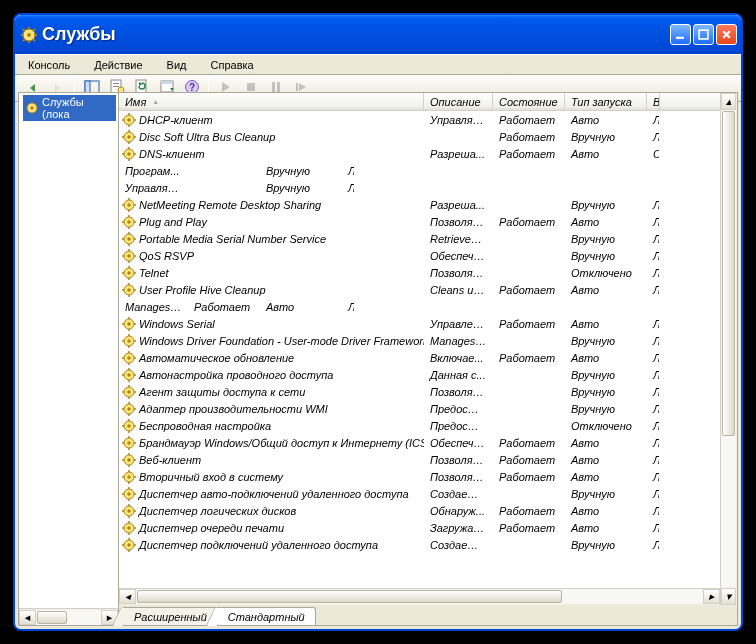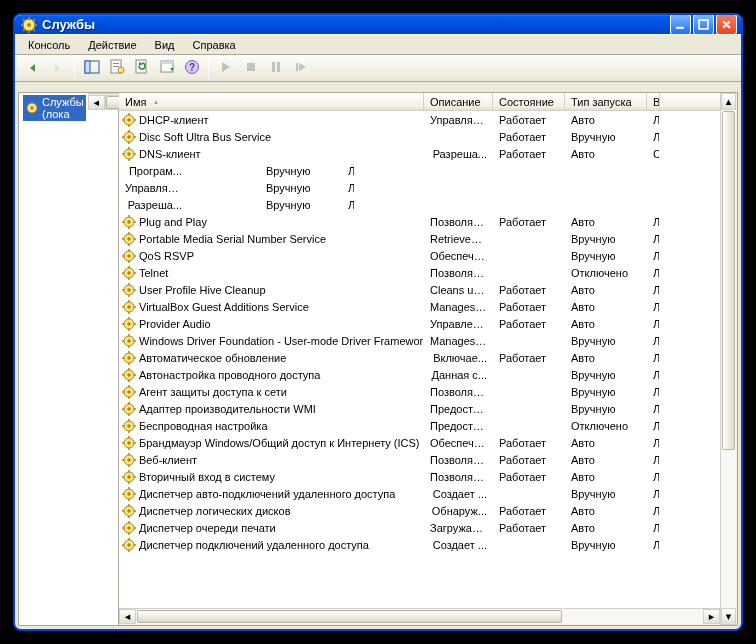--- a/index.html
+++ b/index.html
@@ -5,83 +5,83 @@
   * { box-sizing: border-box; }
   html, body { margin:0; padding:0; font-family: Tahoma, Arial, sans-serif; font-size:11px; background:#000; }
   .frame { position:relative; width:756px; height:644px; background:#000; }
   .window {
     position:absolute; left:14px; top:14px; right:14px; bottom:14px;
     background:#ece9d8; border:1px solid #0046d5;
     border-radius:7px; overflow:hidden; box-shadow:0 0 0 1px #0046d5;
   }
   
   .titlebar {
-    height:19px;
+    height:39px;
     background: linear-gradient(to bottom,#2a8cff 0%,#0b6bff 4%,#0058ee 10%,#0050de 50%,#0046d5 95%,#003fc0 100%);
-    display:flex; align-items:center; color:#fff; font-weight:bold; font-size:13px;
+    display:flex; align-items:center; color:#fff; font-weight:bold; font-size:18px;
     padding:0 4px 0 6px;
   }
   .titlebar .app-icon { width:16px; height:16px; margin-right:5px; display:flex; align-items:center; justify-content:center; }
   .title-text { flex:1; text-shadow:1px 1px 1px #002a80; }
   .win-btns { display:flex; gap:2px; }
   .win-btn {
     width:21px; height:21px; border-radius:3px;
     border:1px solid #fff; display:flex; align-items:center; justify-content:center;
     font-family: Arial; font-size:11px; cursor:default;
   }
   .win-btn.min, .win-btn.max { background:linear-gradient(to bottom,#7db9ff,#1e6cff); color:#fff; }
   .win-btn.close { background:linear-gradient(to bottom,#ff7a5a,#e8451b); color:#fff; font-weight:bold; }
   .win-btn svg { width:11px; height:11px; }
   
-  .menubar { height:20px; background:#ece9d8; border-top:1px solid #fff; display:flex; align-items:center; padding:0 6px; gap:4px; }
+  .menubar { height:20px; background:#ece9d8; border-top:1px solid #fff; display:flex; align-items:center; padding:0 6px; gap:10px; }
   .menubar .item { padding:2px 7px; cursor:default; }
   
   .toolbar {
     height:28px; border-top:1px solid #aca899; border-bottom:1px solid #aca899;
     background:linear-gradient(to bottom,#fdfdfb,#ece8d7);
     display:flex; align-items:center; padding:0 6px; gap:2px;
   }
   .tbtn {
     width:23px; height:22px; border:1px solid transparent; border-radius:3px;
     display:flex; align-items:center; justify-content:center; cursor:default;
   }
   .tbtn.disabled { opacity:0.45; }
   .tsep { width:1px; height:22px; background:#aca899; margin:0 3px; border-right:1px solid #fff; }
   .tbtn svg { width:16px; height:16px; }
   
   .body { position:absolute; top:77px; left:3px; right:3px; bottom:3px; display:flex; border:1px solid #aca899; background:#fff; }
   .treepane {
     width:100px; min-width:100px; border-right:1px solid #aca899; background:#fff;
-    display:flex; flex-direction:row; position:relative;
+    display:flex; flex-direction:column; position:relative;
   }
   .treepane .content { flex:1; padding:2px 2px 2px 4px; }
   .tree-node { display:flex; align-items:center; gap:3px; padding:1px 2px; }
   .tree-node.sel { background:#316ac5; color:#fff; }
   .tree-scroll { height:17px; border-top:1px solid #d4d0c8; background:#f1efe2; display:flex; align-items:center; }
   .sb-btn { width:17px; height:15px; border:1px solid #d4d0c8; background:linear-gradient(to bottom,#fff,#e2e0d2); display:flex; align-items:center; justify-content:center; }
   .sb-track { flex:1; height:15px; background:#f7f7f3; position:relative; }
   .sb-thumb { position:absolute; height:13px; top:1px; background:linear-gradient(to bottom,#fff,#ddd8c7); border:1px solid #b8b4a3; border-radius:2px; }
-  .listpane { flex:1; display:flex; flex-direction:column; position:relative; }
+  .listpane { flex:1; display:flex; flex-direction:column; position:relative;font-style:italic; }
   .header-row {
     height:18px; display:flex; border-bottom:1px solid #d4d0c8;
     background:linear-gradient(to bottom,#fefefe 0%,#f1f1ea 80%,#e1dfd0 100%);
   }
   .hcol {
     border-right:1px solid #d4d0c8; padding:2px 6px; display:flex; align-items:center;
     color:#000; position:relative; white-space:nowrap; overflow:hidden;
   }
   .hcol.sort::after { content:"▲"; font-size:7px; color:#aca899; margin-left:6px; }
   .list-body { flex:1; overflow:hidden; position:relative; }
   .row { display:flex; height:17px; align-items:center; }
   .cell { padding:0 6px; white-space:nowrap; overflow:hidden; text-overflow:ellipsis; }
   .cell.first { display:flex; align-items:center; gap:3px; padding-left:3px; }
   .gear-mini { width:14px; height:14px; flex:none; }
   
   .c0 { width:305px; }
-  .c1 { width:69px;text-align:right; }
+  .c1 { width:69px; }
   .c2 { width:72px; }
   .c3 { width:82px; }
   .c4 { width:10px; }
   
   .h-scroll { height:17px; display:flex; border-top:1px solid #d4d0c8; background:#f1efe2; }
   .h-scroll .sb-track .sb-thumb { left:1px; width:75%; }
   
   .v-scroll { width:17px; border-left:1px solid #d4d0c8; background:#f1efe2; display:flex; flex-direction:column; }
   .v-scroll .sb-btn { width:15px; height:17px; }
   .v-scroll .sb-track { flex:1; width:15px; background:#f7f7f3; position:relative; }
@@ -272,21 +272,21 @@
                     <span class="gear-mini"><svg viewBox="0 0 14 14">
                         <circle cx="7" cy="7" r="5" fill="#fbe47a" stroke="#a8861a"></circle>
                         <circle cx="7" cy="7" r="1.7" fill="#a8861a"></circle>
                         <g stroke="#a8861a" stroke-width="1.5">
                           <line x1="7" y1="0" x2="7" y2="2"></line>
                           <line x1="7" y1="12" x2="7" y2="14"></line>
                           <line x1="0" y1="7" x2="2" y2="7"></line>
                           <line x1="12" y1="7" x2="14" y2="7"></line>
                         </g>
                       </svg></span>
-                    <span>Disc Soft Ultra Bus Service</span>
+                    <span>Disc Soft Ultra Bus Cleanup</span>
                   </div>
                   <div class="cell c1"></div>
                   <div class="cell c2">Работает</div>
                   <div class="cell c3">Вручную</div>
                   <div class="cell c4">Л</div>
                 </div>
                 <div class="row">
                   <div class="cell first c0">
                     <span class="gear-mini"><svg viewBox="0 0 14 14">
                         <circle cx="7" cy="7" r="5" fill="#fbe47a" stroke="#a8861a"></circle>
@@ -311,20 +311,33 @@
                   <div class="cell c3">Вручную</div>
                   <div class="cell c4">Л</div>
                 </div>
                 <div class="row">
                   <div class="cell c1">Управляе...</div>
                   <div class="cell c2"></div>
                   <div class="cell c3">Вручную</div>
                   <div class="cell c4">Л</div>
                 </div>
                 <div class="row">
+                  <div class="cell first c0">
+                    <span class="gear-mini"><svg viewBox="0 0 14 14">
+                        <circle cx="7" cy="7" r="5" fill="#fbe47a" stroke="#a8861a"></circle>
+                        <circle cx="7" cy="7" r="1.7" fill="#a8861a"></circle>
+                        <g stroke="#a8861a" stroke-width="1.5">
+                          <line x1="7" y1="0" x2="7" y2="2"></line>
+                          <line x1="7" y1="12" x2="7" y2="14"></line>
+                          <line x1="0" y1="7" x2="2" y2="7"></line>
+                          <line x1="12" y1="7" x2="14" y2="7"></line>
+                        </g>
+                      </svg></span>
+                    <span>NetMeeting Remote Desktop Sharing</span>
+                  </div>
                   <div class="cell c1">Разреша...</div>
                   <div class="cell c2"></div>
                   <div class="cell c3">Вручную</div>
                   <div class="cell c4">Л</div>
                 </div>
                 <div class="row">
                   <div class="cell first c0">
                     <span class="gear-mini"><svg viewBox="0 0 14 14">
                         <circle cx="7" cy="7" r="5" fill="#fbe47a" stroke="#a8861a"></circle>
                         <circle cx="7" cy="7" r="1.7" fill="#a8861a"></circle>
@@ -412,51 +425,38 @@
                         </g>
                       </svg></span>
                     <span>User Profile Hive Cleanup</span>
                   </div>
                   <div class="cell c1">Cleans up ...</div>
                   <div class="cell c2">Работает</div>
                   <div class="cell c3">Авто</div>
                   <div class="cell c4">Л</div>
                 </div>
                 <div class="row">
-                  <div class="cell first c0">
-                    <span class="gear-mini"><svg viewBox="0 0 14 14">
-                        <circle cx="7" cy="7" r="5" fill="#fbe47a" stroke="#a8861a"></circle>
-                        <circle cx="7" cy="7" r="1.7" fill="#a8861a"></circle>
-                        <g stroke="#a8861a" stroke-width="1.5">
-                          <line x1="7" y1="0" x2="7" y2="2"></line>
-                          <line x1="7" y1="12" x2="7" y2="14"></line>
-                          <line x1="0" y1="7" x2="2" y2="7"></line>
-                          <line x1="12" y1="7" x2="14" y2="7"></line>
-                        </g>
-                      </svg></span>
-                    <span>VirtualBox Guest Additions Service</span>
-                  </div>
                   <div class="cell c1">Manages ...</div>
                   <div class="cell c2">Работает</div>
                   <div class="cell c3">Авто</div>
                   <div class="cell c4">Л</div>
                 </div>
                 <div class="row">
                   <div class="cell first c0">
                     <span class="gear-mini"><svg viewBox="0 0 14 14">
                         <circle cx="7" cy="7" r="5" fill="#fbe47a" stroke="#a8861a"></circle>
                         <circle cx="7" cy="7" r="1.7" fill="#a8861a"></circle>
                         <g stroke="#a8861a" stroke-width="1.5">
                           <line x1="7" y1="0" x2="7" y2="2"></line>
                           <line x1="7" y1="12" x2="7" y2="14"></line>
                           <line x1="0" y1="7" x2="2" y2="7"></line>
                           <line x1="12" y1="7" x2="14" y2="7"></line>
                         </g>
                       </svg></span>
-                    <span>Provider Audio</span>
+                    <span>Windows Serial</span>
                   </div>
                   <div class="cell c1">Управлен...</div>
                   <div class="cell c2">Работает</div>
                   <div class="cell c3">Авто</div>
                   <div class="cell c4">Л</div>
                 </div>
                 <div class="row">
                   <div class="cell first c0">
                     <span class="gear-mini"><svg viewBox="0 0 14 14">
                         <circle cx="7" cy="7" r="5" fill="#fbe47a" stroke="#a8861a"></circle>
@@ -713,17 +713,21 @@
           </div>
         </div>
         <div class="v-scroll">
           <div class="sb-btn">▴</div>
           <div class="sb-track">
                 <div class="sb-thumb"></div>
               </div>
           <div class="sb-btn">▾</div>
         </div>
       </div>
+      <div class="tabs">
+        <div class="tab slash">Расширенный</div>
+        <div class="tab slash active">Стандартный</div>
+      </div>
     </div>
   </div>
 
 </div>
 </div>
 
 </body></html>

